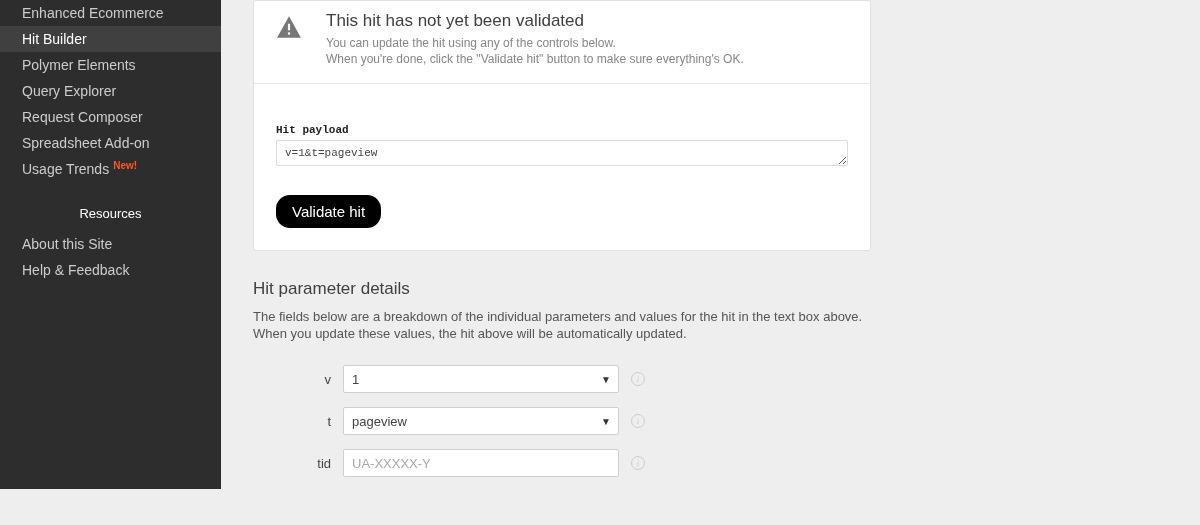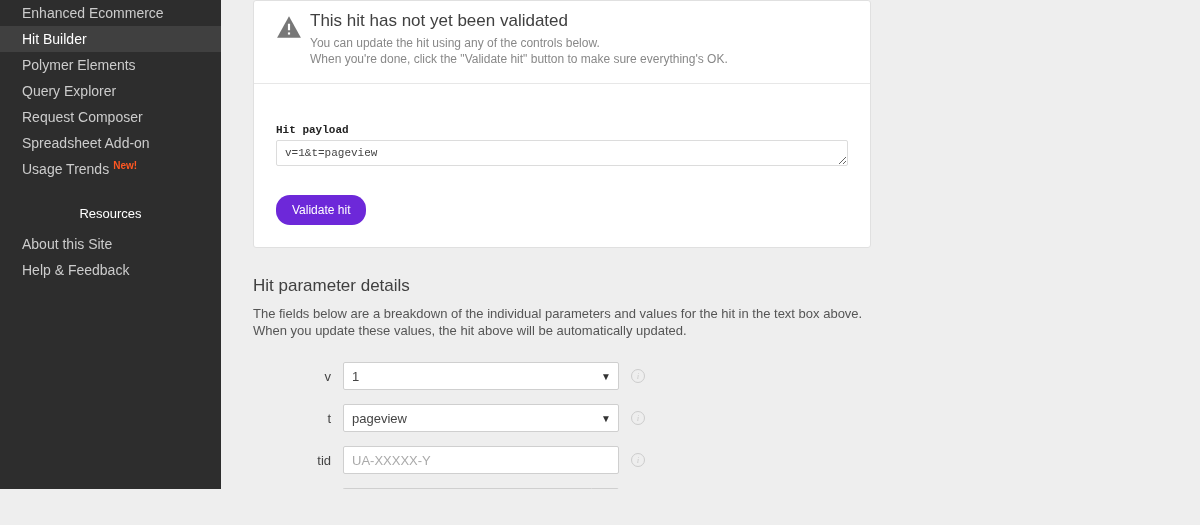--- a/index.html
+++ b/index.html
@@ -72,21 +72,21 @@
     background: #ffffff;
     border: 1px solid #e0e0e0;
     border-radius: 3px;
     margin-bottom: 28px;
   }
   .card-header {
     display: flex;
     padding: 10px 22px 16px 22px;
     border-bottom: 1px solid #e7e7e7;
     align-items: flex-start;
-    gap: 8px;
+    gap: 24px;
   }
   .warn-icon {
     width: 26px;
     height: 24px;
     flex: 0 0 26px;
     margin-top: 4px;
     position: relative;
   }
   .warn-icon svg { width: 100%; height: 100%; display:block; }
   .card-header-text h2 {
@@ -126,26 +126,26 @@
     padding: 5px 8px;
     font-family: Menlo, Consolas, "Courier New", monospace;
     font-size: 11px;
     color: #444;
     height: 26px;
     line-height: 14px;
     overflow: hidden;
   }
   .validate-btn {
     margin-top: 26px;
-    background: #6d28d9;
+    background: #000000;
     color: #fff;
     border: none;
     border-radius: 14px;
     padding: 8px 16px;
-    font-size: 12px;
+    font-size: 15px;
     cursor: pointer;
   }
 
   
   .section-h {
     font-size: 17px;
     font-weight: 400;
     color: #404040;
     margin-bottom: 10px;
   }

